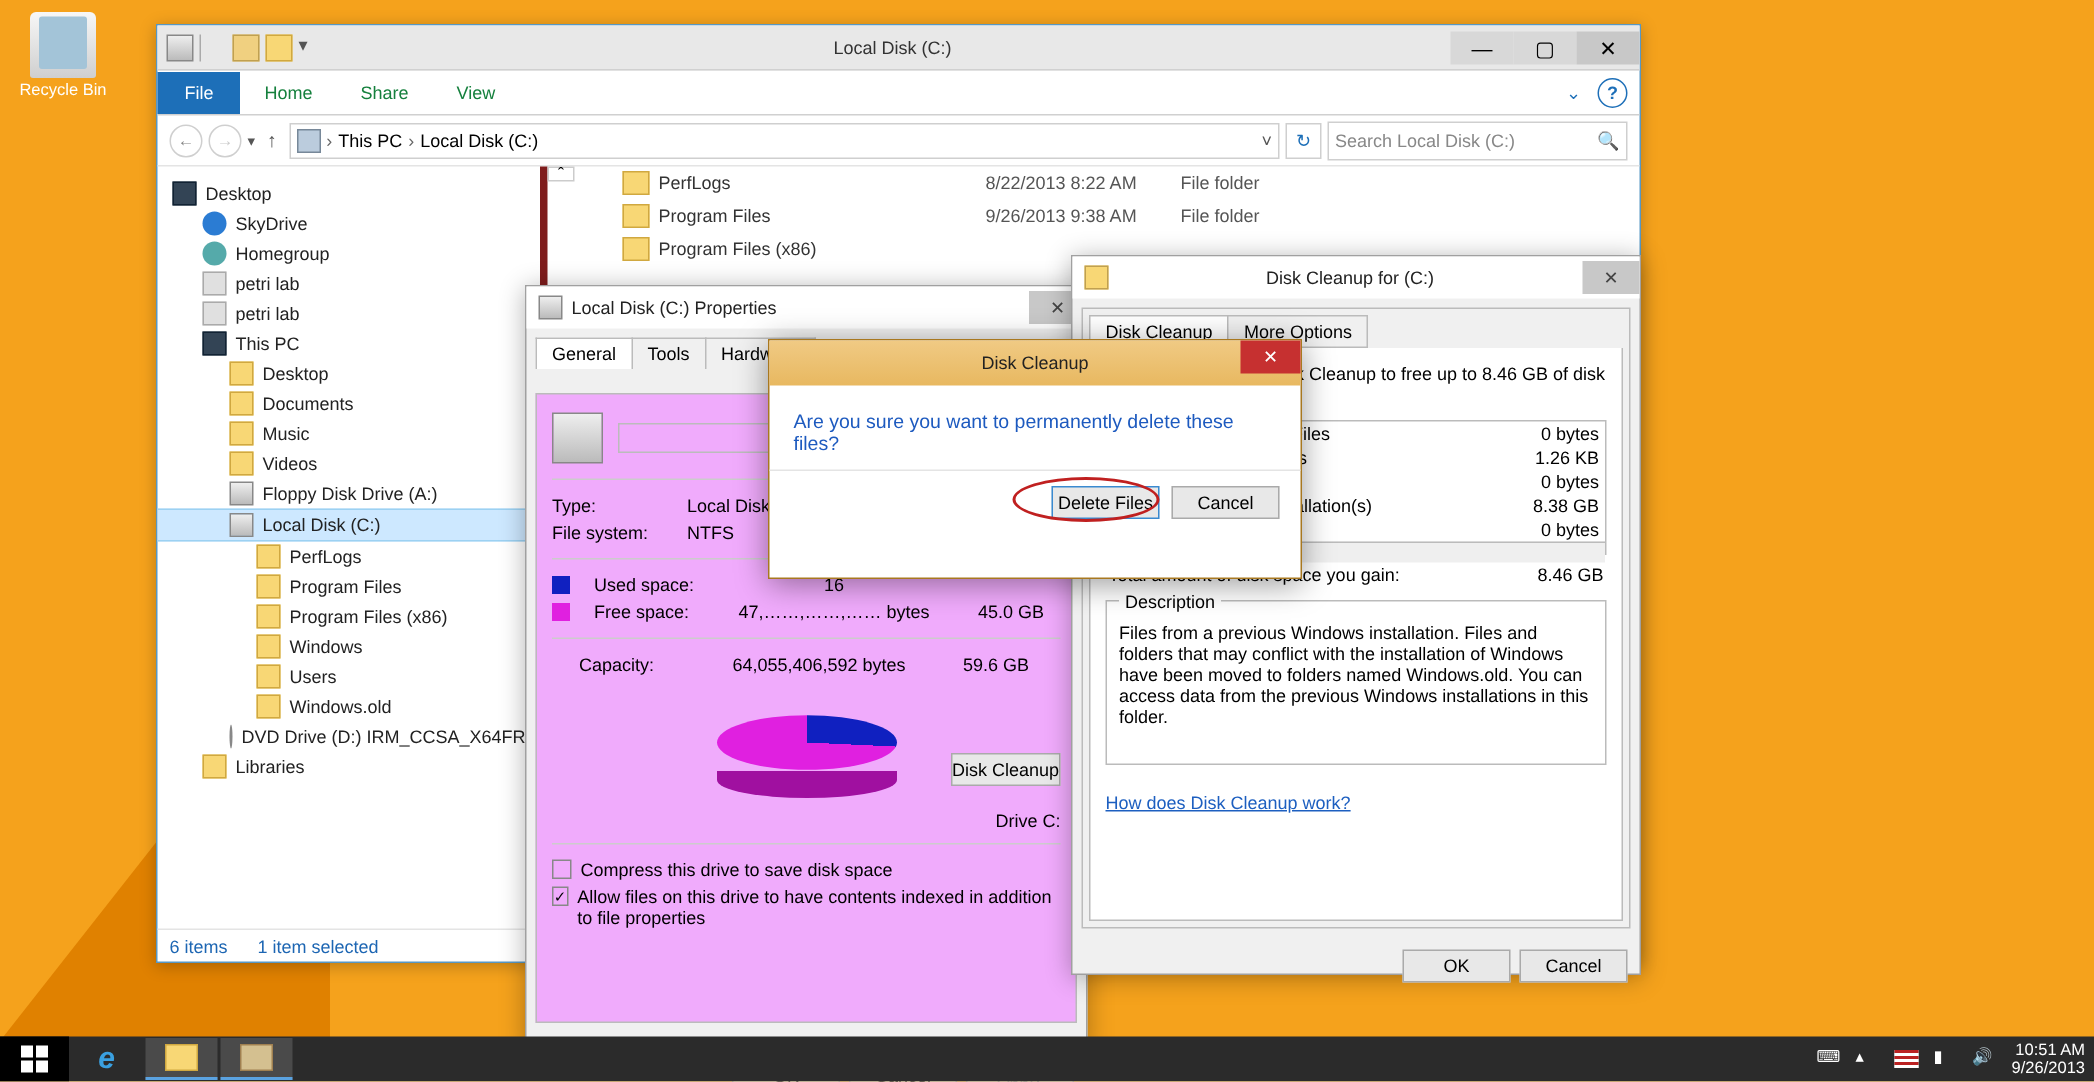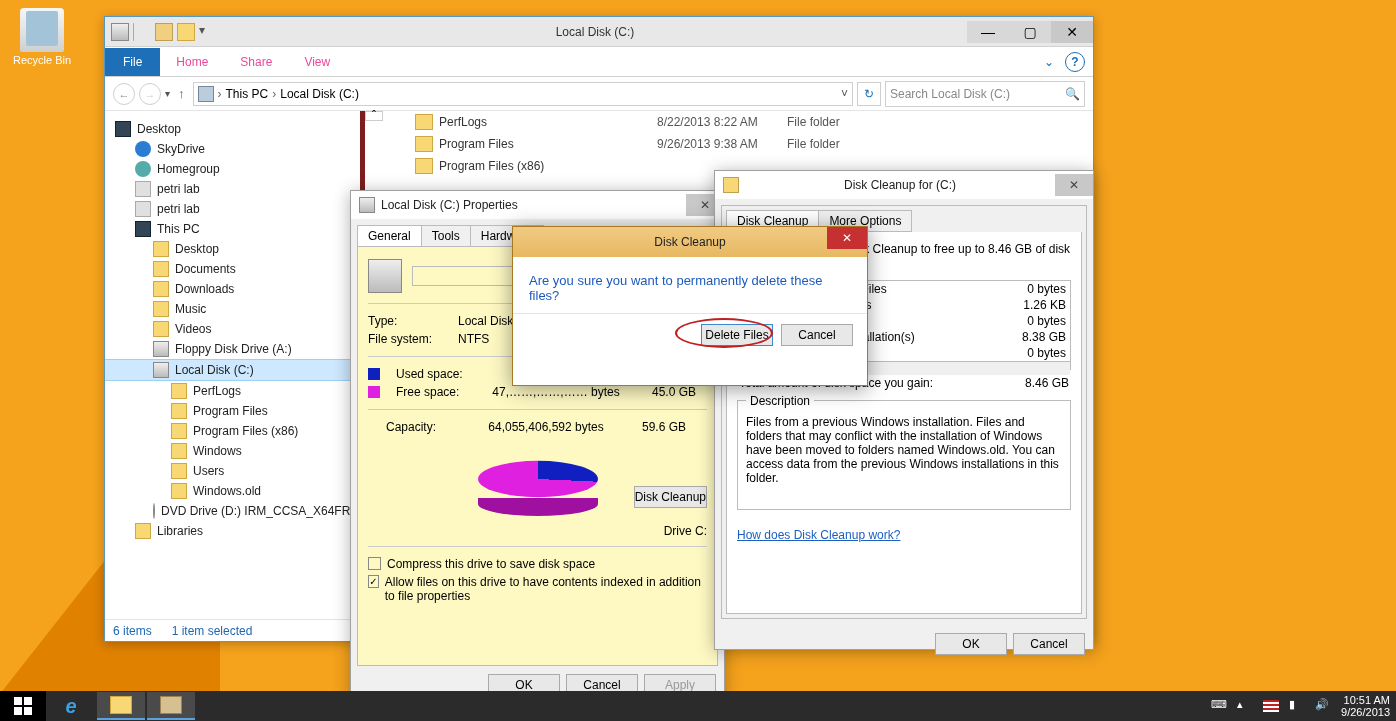--- a/index.html
+++ b/index.html
@@ -16,21 +16,21 @@
 .exp-titlebar { height: 30px; background: #e8e8e8; display:flex; align-items:center; border-bottom:1px solid #d0d0d0; }
 .qtools { display:flex; gap:4px; padding: 0 6px; }
 .qtools span { width:18px; height:18px; }
 .exp-title { flex:1; text-align:center; font-size:12px; color:#333; }
 .winctl { display:flex; }
 .winctl button { width:42px; height:22px; background:#d8d8d8; border:none; font-family: inherit; font-size:14px; line-height:14px; }
 .winctl .close { background:#c8c8c8; }
 
 .ribbon { height:30px; border-bottom:1px solid #d0d0d0; display:flex; align-items:center; }
 .ribbon .file-tab { background:#1d6fb8; color:#fff; padding:7px 18px; font-size:12px; }
-.ribbon .tab { padding:7px 16px; color:#ec4899; font-size:12px; }
+.ribbon .tab { padding:7px 16px; color:#15803d; font-size:12px; }
 .ribbon-right { margin-left:auto; display:flex; gap:6px; padding-right:8px; }
 .ribbon-right span { width:20px; height:20px; display:flex; align-items:center; justify-content:center; color:#1d6fb8; }
 
 .addrbar { height:34px; display:flex; align-items:center; gap:4px; padding:0 8px; border-bottom:1px solid #e4e4e4; }
 .addrbar .navbtn { width:22px; height:22px; border:1px solid #cfcfcf; border-radius:50%; display:flex; align-items:center; justify-content:center; color:#888; font-size:11px; }
 .addrbar .updown { color:#555; font-size:10px; }
 .addrbar .up { color:#555; font-size:13px; padding:0 4px; }
 .addr-crumbs { flex:1; height:24px; border:1px solid #cfcfcf; display:flex; align-items:center; padding:0 4px; gap:4px; font-size:12px; }
 .addr-crumbs .drv-icon { width:16px; height:16px; background:#bcd; border:1px solid #789; }
 .addr-crumbs .sep { color:#666; }
@@ -70,21 +70,21 @@
 
 .statusbar { height:22px; border-top:1px solid #e4e4e4; display:flex; align-items:center; gap:20px; padding:0 8px; color:#1d66b3; font-size:12px; }
 
 
 .props { position:absolute; left:350px; top:190px; width:375px; height:510px; background:#f0f0f0; border:1px solid #a0a0a0; box-shadow: 0 2px 16px rgba(0,0,0,.3); }
 .dlg-title { height:28px; background:#fff; display:flex; align-items:center; padding-left:8px; font-size:12px; color:#222; }
 .dlg-close { margin-left:auto; width:38px; height:22px; background:#c8c8c8; color:#444; display:flex; align-items:center; justify-content:center; }
 .tabs { display:flex; padding: 6px 6px 0; }
 .tabs .tab { border:1px solid #bbb; border-bottom:none; padding:3px 10px; background:#f0f0f0; font-size:12px; margin-right:-1px; }
 .tabs .tab.active { background:#fff; position:relative; z-index:2; }
-.tabpanel { margin:0 6px; border:1px solid #bbb; background:#fef9c3; padding:10px; height: 420px; }
+.tabpanel { margin:16px 6px; border:1px solid #bbb; background:#f0abfc; padding:10px; height: 420px; }
 .prop-row { display:flex; align-items:center; gap:10px; font-size:12px; padding:2px 0; }
 .prop-row .input { flex:1; height:20px; border:1px solid #bbb; }
 .drive-ico { width:34px; height:34px; background:linear-gradient(#eee,#bbb); border:1px solid #888; }
 .prop-divider { border-top:1px solid #ccc; margin:8px 0; }
 .proplabel { width:80px; }
 .propval1 { width:140px; text-align:center; }
 .propval2 { width:60px; text-align:right; }
 .square { width:12px; height:12px; display:inline-block; margin-right:6px; }
 .sq-blue { background:#1020c0; }
 .sq-mag { background:#e020e0; }
@@ -223,24 +223,20 @@
         <div class="item lv2">
           <span class="nico folder"></span>
           <span>Desktop</span>
         </div>
         <div class="item lv2">
           <span class="nico folder"></span>
           <span>Documents</span>
         </div>
         <div class="item lv2">
           <span class="nico folder"></span>
-          <span>Downloads</span>
-        </div>
-        <div class="item lv2">
-          <span class="nico folder"></span>
           <span>Music</span>
         </div>
         <div class="item lv2">
           <span class="nico folder"></span>
           <span>Videos</span>
         </div>
         <div class="item lv2">
           <span class="nico disk"></span>
           <span>Floppy Disk Drive (A:)</span>
         </div>

